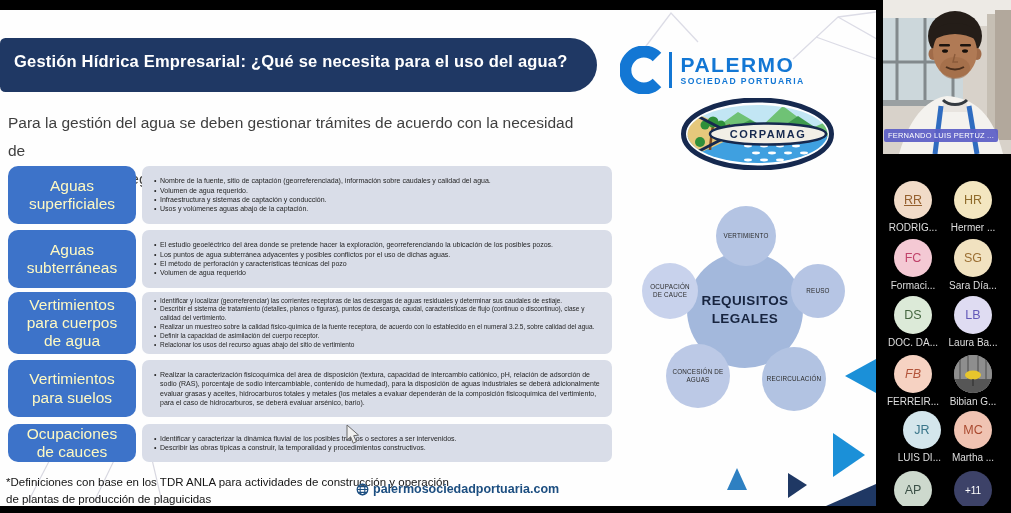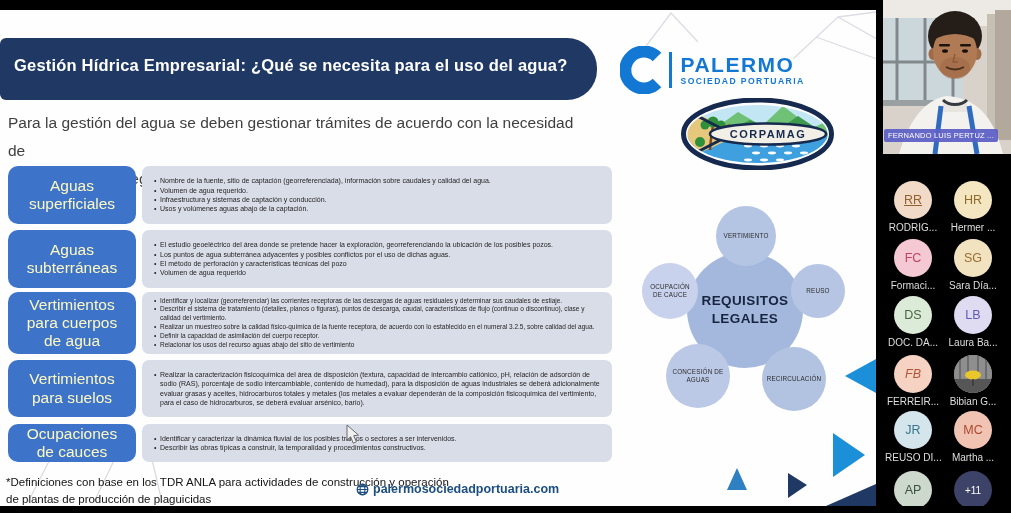--- a/index.html
+++ b/index.html
@@ -3,21 +3,21 @@
 <meta charset="utf-8">
 <style>
   * { margin:0; padding:0; box-sizing:border-box; font-family:"Liberation Sans", sans-serif; }
   html,body { background:#000; }
   .screen { position:relative; width:1011px; height:513px; background:#000; overflow:hidden; }
 
   
   .slide { position:absolute; left:0; top:10px; width:876px; height:496px; background:#fefefe; overflow:hidden; }
   .deco, .shapes { position:absolute; left:0; top:0; width:876px; height:496px; pointer-events:none; }
 
-  .titlebar { position:absolute; left:0; top:28px; width:597px; height:62px;
+  .titlebar { position:absolute; left:0; top:28px; width:597px; height:54px;
     background:var(--navy,#1f3864); border-radius:6px 30px 30px 6px;
     display:flex; align-items:center; padding:0 14px 8px 14px; }
   .titlebar span { color:#fff; font-size:16.5px; font-weight:bold; letter-spacing:.2px; }
 
   .intro { position:absolute; left:8px; top:99px; width:585px; font-size:15.5px;
     color:#3f3f3f; line-height:1.8; }
 
   .row { position:absolute; left:8px; width:604px; }
   .cat { position:absolute; left:0; top:0; width:128px; height:100%;
     background:var(--cat,#3d73c9); border-radius:10px; color:#fef9c3;
@@ -282,23 +282,23 @@
           <svg width="38" height="38" viewBox="0 0 38 38">
             <rect width="38" height="38" fill="#8e8e8e"></rect>
             <path d="M6 0 V38 M14 0 V38 M24 0 V38 M32 0 V38" stroke="#6c6c6c" stroke-width="2"></path>
             <rect y="24" width="38" height="14" fill="#565656"></rect>
             <ellipse cx="19" cy="20" rx="8" ry="4.5" fill="#e8c62c"></ellipse>
             <path d="M19 24 V31" stroke="#3a3a3a" stroke-width="1.5"></path>
           </svg>
         </div>
         <div class="plabel">Bibian G...</div>
       </div>
-      <div class="pcell" style="left: 885px; top: 411px;">
+      <div class="pcell" style="left: 885px; top: 411px; align-items: flex-end;">
         <div class="pavatar" style="background: rgb(212, 230, 236); color: rgb(57, 117, 138);">JR</div>
-        <div class="plabel">REUSO DI...</div>
+        <div class="plabel">LUIS DI...</div>
       </div>
       <div class="pcell" style="left: 945px; top: 411px;">
         <div class="pavatar" style="background: rgb(240, 195, 178); color: rgb(170, 74, 48);">MC</div>
         <div class="plabel">Martha ...</div>
       </div>
       <div class="pcell" style="left: 885px; top: 471px;">
         <div class="pavatar" style="background: rgb(205, 217, 205); color: rgb(60, 81, 71);">AP</div>
       </div>
       <div class="pcell" style="left: 945px; top: 471px;">
         <div class="pavatar" style="background: rgb(61, 66, 104); color: rgb(255, 255, 255); font-size: 10px;">+11</div>

